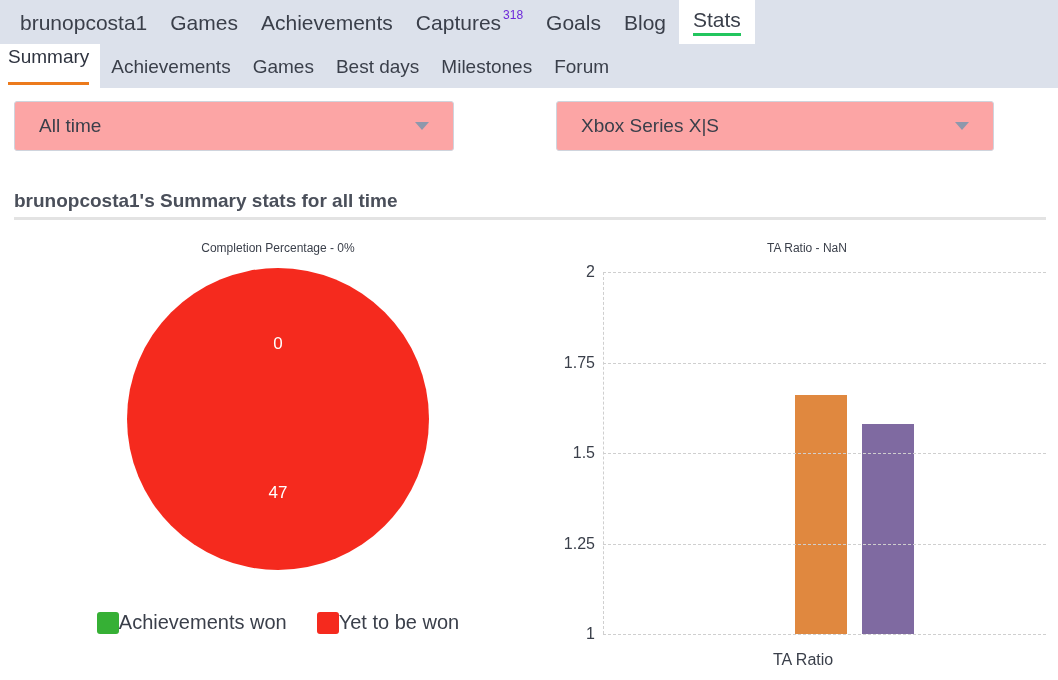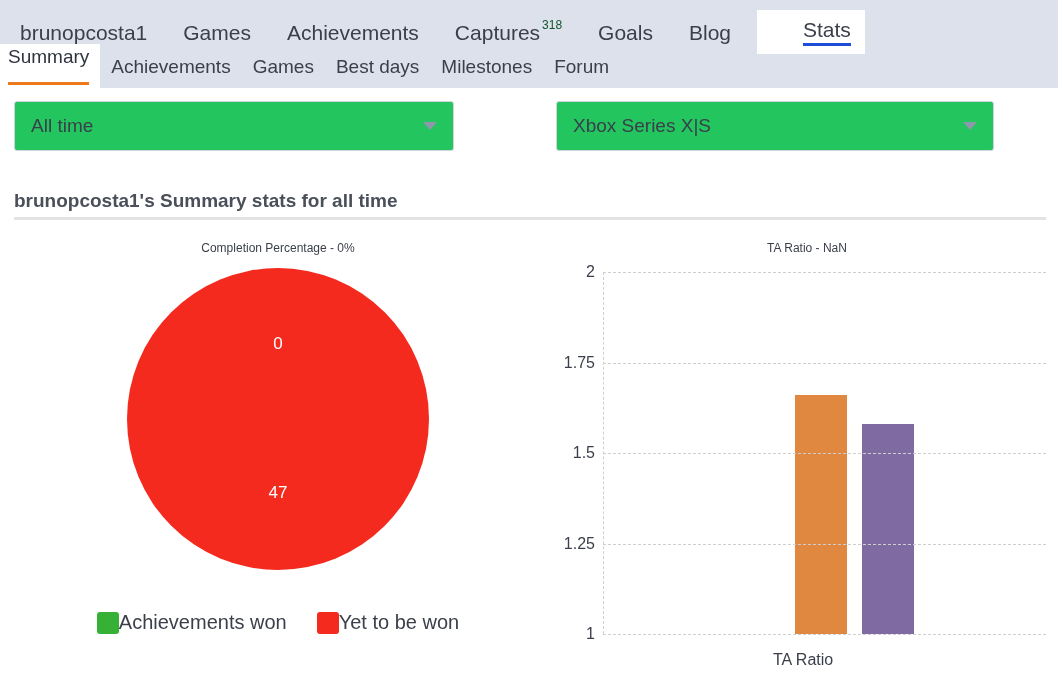--- a/index.html
+++ b/index.html
@@ -15,49 +15,48 @@
   
   #top-band {
     position: absolute;
     left: 0; top: 0;
     width: 1058px; height: 88px;
     background: #dce1eb;
   }
 
   #primary-nav {
     position: absolute;
-    left: 10px; top: 10px;
+    left: 10px; top: 0;
     height: 44px;
     display: flex;
-    gap: 16px;
+    gap: 3px;
   }
   .pnav-item {
     position: relative;
     height: 44px;
     display: flex;
     align-items: center;
     padding: 0 10px;
     font-size: 21px;
     color: #3a3f4a;
     white-space: nowrap;
     cursor: pointer;
   }
   .pnav-item.active {
     background: #ffffff;
     padding: 0 14px;
   }
   .pnav-label { line-height: 1; }
   .pnav-item.active .pnav-label {
-    border-bottom: 3px solid #1d4ed8;
+    border-bottom: 3px solid #22c55e;
     padding-bottom: 3px;
-    margin-left: 32px;
   }
   .pnav-sup {
     font-size: 12px;
-    color: #14532d;
+    color: #6d28d9;
     vertical-align: super;
     margin-left: 2px;
     line-height: 1;
     position: relative;
     top: -7px;
   }
 
   #secondary-nav {
     position: absolute;
     left: 0; top: 44px;
@@ -81,26 +80,26 @@
   .snav-item.active .snav-label {
     border-bottom: 3px solid #ec7a1c;
     padding-bottom: 16px;
     color: #2f3440;
   }
 
   
   .select-box {
     position: absolute;
     height: 50px;
-    background: #22c55e;
+    background: #fca5a5;
     border: 1px solid #cfd4dd;
     border-radius: 3px;
     display: flex;
     align-items: center;
-    padding: 0 16px;
+    padding: 0 24px;
     cursor: pointer;
   }
   #period-select { left: 14px; top: 101px; width: 440px; }
   #platform-select { left: 556px; top: 101px; width: 438px; }
   .select-value {
     flex: 1;
     font-size: 19px;
     color: #3a3f4a;
   }
   .caret {

